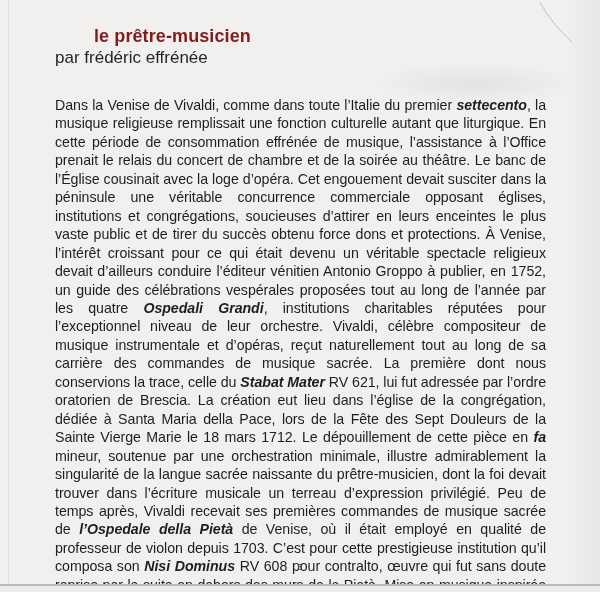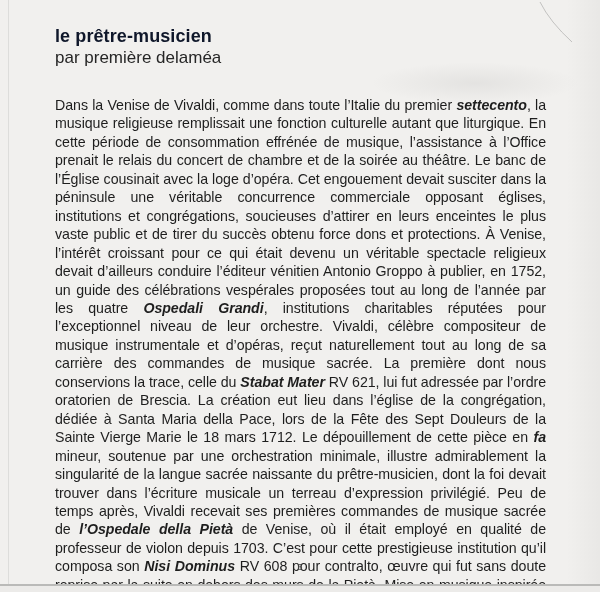--- a/index.html
+++ b/index.html
@@ -64,22 +64,23 @@
   
   .header {
     position: absolute;
     left: 55px;
     top: 25px;
   }
   .title {
     font-size: 18px;
     line-height: 22px;
     font-weight: bold;
-    color: #0f172a;
+    color: #7f1d1d;
     letter-spacing: 0.1px;
+    margin-left: 39px;
   }
   .byline {
     font-size: 17px;
     line-height: 22px;
     font-weight: normal;
     color: #262626;
   }
   
   .body-text {
     position: absolute;
@@ -115,21 +116,21 @@
 
   <div class="scan-edge-left"></div>
   <div class="scan-shade-right"></div>
   <div class="scan-smudge"></div>
   <svg class="scan-hair" viewBox="0 0 70 55" xmlns="http://www.w3.org/2000/svg">
     <path d="M 20 2 Q 30 22 52 42" fill="none" stroke="rgba(110,110,110,0.45)" stroke-width="0.8"></path>
   </svg>
 
   <header class="header">
     <div class="title">le prêtre-musicien</div>
-    <div class="byline">par première delaméa</div>
+    <div class="byline">par frédéric effrénée</div>
   </header>
 
   <p class="body-text"><span>Dans la Venise de Vivaldi, comme dans toute l’Italie du premier </span><i>settecento</i><span>, la musique religieuse remplissait une fonction culturelle autant que liturgique. En cette période de consommation effrénée de musique, l’assistance à l’Office prenait le relais du concert de chambre et de la soirée au théâtre. Le banc de l’Église cousinait avec la loge d’opéra. Cet engouement devait susciter dans la péninsule une véritable concurrence commerciale opposant églises, institutions et congrégations, soucieuses d’attirer en leurs enceintes le plus vaste public et de tirer du succès obtenu force dons et protections. À Venise, l’intérêt croissant pour ce qui était devenu un véritable spectacle religieux devait d’ailleurs conduire l’éditeur vénitien Antonio Groppo à publier, en 1752, un guide des célébrations vespérales proposées tout au long de l’année par les quatre </span><i>Ospedali Grandi</i><span>, institutions charitables réputées pour l’exceptionnel niveau de leur orchestre. Vivaldi, célèbre compositeur de musique instrumentale et d’opéras, reçut naturellement tout au long de sa carrière des commandes de musique sacrée. La première dont nous conservions la trace, celle du </span><i>Stabat Mater</i><span> RV 621, lui fut adressée par l’ordre oratorien de Brescia. La création eut lieu dans l’église de la congrégation, dédiée à Santa Maria della Pace, lors de la Fête des Sept Douleurs de la Sainte Vierge Marie le 18 mars 1712. Le dépouillement de cette pièce en </span><i>fa</i><span> mineur, soutenue par une orchestration minimale, illustre admirablement la singularité de la langue sacrée naissante du prêtre-musicien, dont la foi devait trouver dans l’écriture musicale un terreau d’expression privilégié. Peu de temps après, Vivaldi recevait ses premières commandes de musique sacrée de </span><i>l’Ospedale della Pietà</i><span> de Venise, où il était employé en qualité de professeur de violon depuis 1703. C’est pour cette prestigieuse institution qu’il composa son </span><i>Nisi Dominus</i><span> RV 608 pour contralto, œuvre qui fut sans doute reprise par la suite en dehors des murs de la Pietà. Mise en musique inspirée du psaume 126, cette peinture mêlant théâtralité</span></p>
 
   <div class="page-number">6</div>
 
   <div class="scan-edge-bottom"></div>
 
 </div>
 

